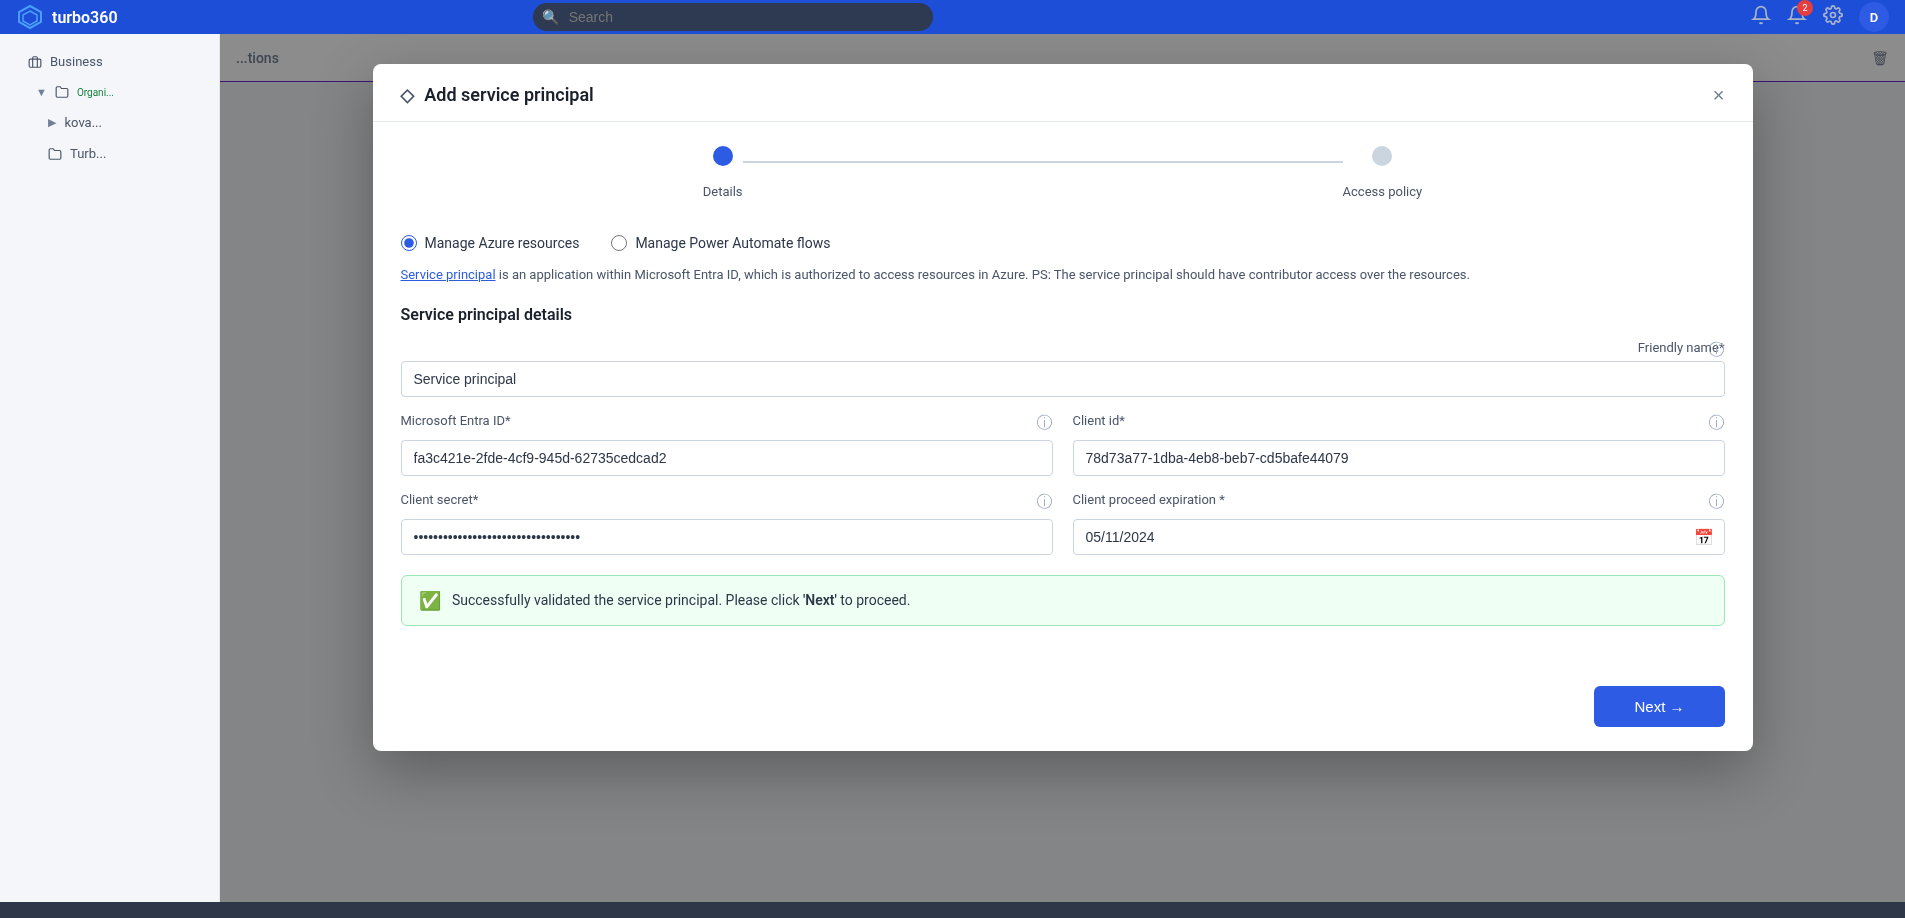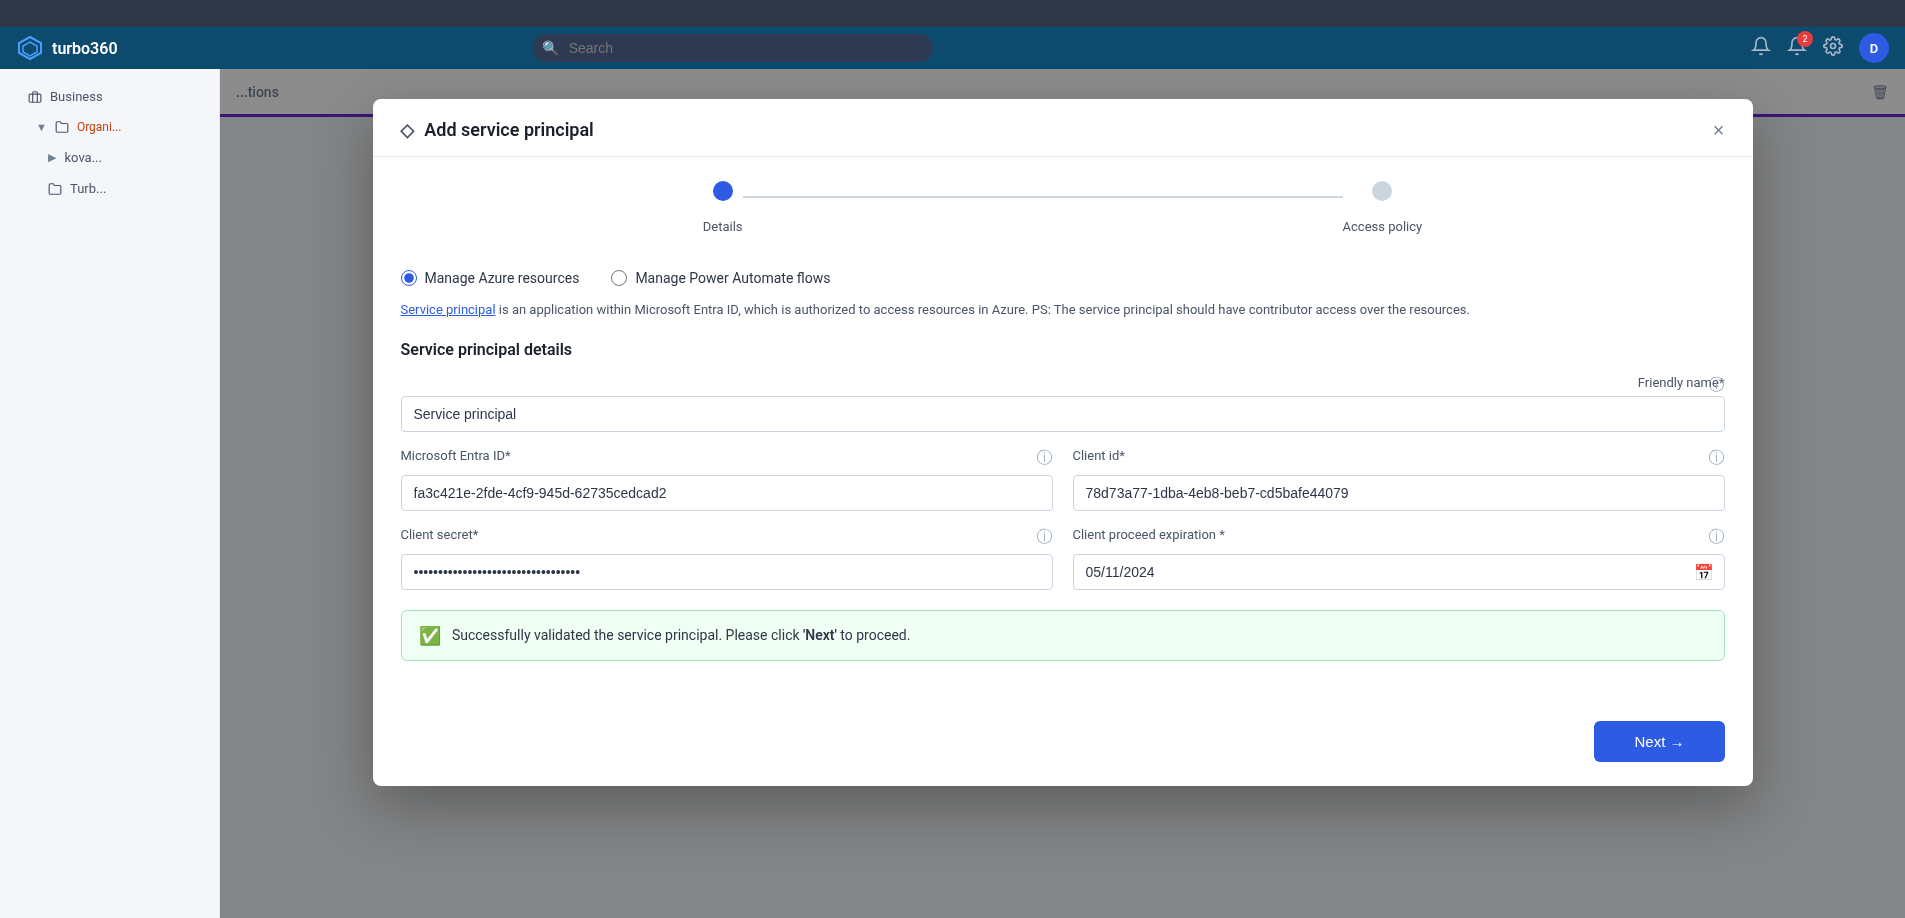--- a/index.html
+++ b/index.html
@@ -7,29 +7,28 @@
       font-family: -apple-system, BlinkMacSystemFont, 'Segoe UI', Roboto, sans-serif;
       background: #2d3748;
       width: 1905px;
       height: 918px;
       overflow: hidden;
       position: relative;
     }
 
     
     .topnav {
-      background: #0c4a6e;
-      height: 42px;
+      background: #1d4ed8;
+      height: 34px;
       display: flex;
       align-items: center;
       padding: 0 16px;
       gap: 12px;
       position: relative;
       z-index: 10;
-      margin-top: 27px;
     }
     .topnav-logo {
       display: flex;
       align-items: center;
       gap: 8px;
       color: white;
       font-weight: 600;
       font-size: 16px;
     }
     .logo-icon {
@@ -378,21 +377,21 @@
       display: flex;
       align-items: center;
       gap: 8px;
     }
     .content-header {
       background: white;
       height: 48px;
       display: flex;
       align-items: center;
       padding: 0 16px;
-      border-bottom: 3px solid #6d28d9;
+      border-bottom: 1px solid #6d28d9;
       font-size: 14px;
       font-weight: 500;
       color: #2d3748;
     }
   </style>
 </head>
 <body>
 
 <div class="topnav">
   <div class="topnav-logo">
@@ -438,21 +437,21 @@
         <rect x="2" y="7" width="20" height="14" rx="2" ry="2"></rect>
         <path d="M16 21V5a2 2 0 0 0-2-2h-4a2 2 0 0 0-2 2v16"></path>
       </svg>
       <span>Business</span>
     </div>
     <div class="sidebar-item" style="padding-left:24px">
       <span style="font-size:11px; color:#718096">▼</span>
       <svg width="14" height="14" viewBox="0 0 24 24" fill="none" stroke="#4a5568" stroke-width="2">
         <path d="M22 19a2 2 0 0 1-2 2H4a2 2 0 0 1-2-2V5a2 2 0 0 1 2-2h5l2 3h9a2 2 0 0 1 2 2z"></path>
       </svg>
-      <span style="font-size:12px;color:#c2410c">Organi...</span>
+      <span style="font-size:10px;color:#15803d">Organi...</span>
     </div>
     <div class="sidebar-item" style="padding-left:36px">
       <span style="font-size:11px; color:#718096">▶</span>
       <span style="font-size:13px;color:#4a5568">kova...</span>
     </div>
     <div class="sidebar-item" style="padding-left:36px">
       <svg width="14" height="14" viewBox="0 0 24 24" fill="none" stroke="#4a5568" stroke-width="2">
         <path d="M22 19a2 2 0 0 1-2 2H4a2 2 0 0 1-2-2V5a2 2 0 0 1 2-2h5l2 3h9a2 2 0 0 1 2 2z"></path>
       </svg>
       <span style="font-size:13px;color:#4a5568">Turb...</span>

